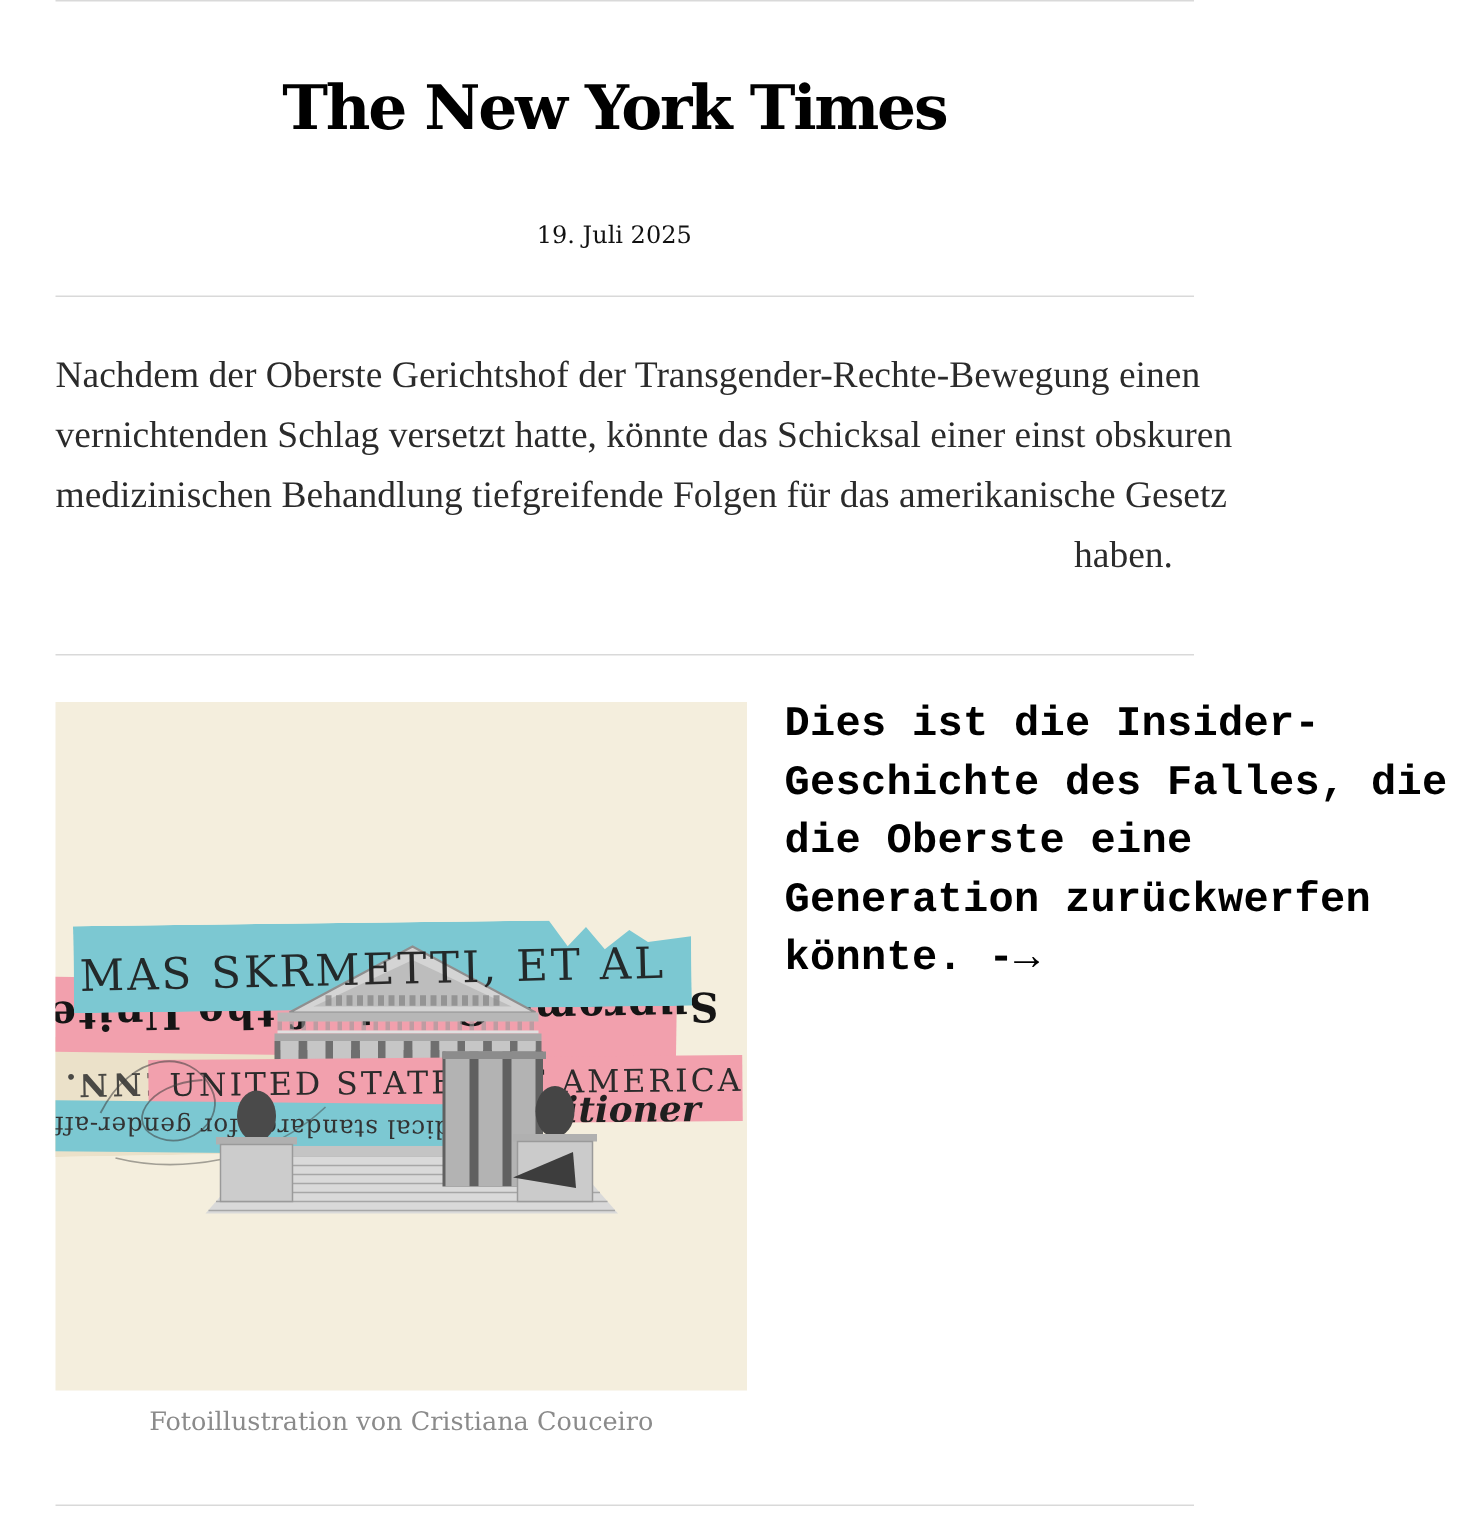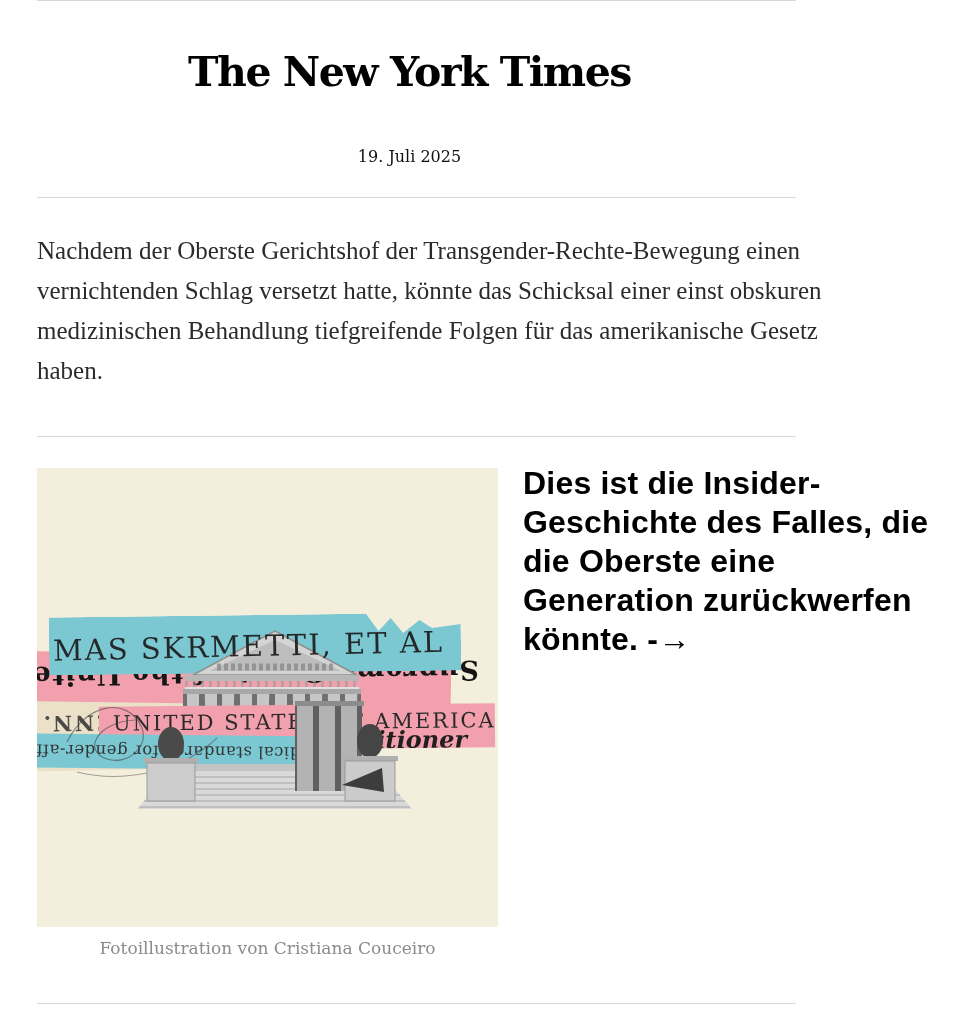--- a/index.html
+++ b/index.html
@@ -16,34 +16,34 @@
           font-size: 41px; line-height: 46px; letter-spacing: -1.5px;
           cursor: pointer; }
   .dateline { margin: 51px 14px 0 37px; text-align: center; color: #111;
               font-family: "DejaVu Serif", serif; font-size: 16px;
               line-height: 21px; }
   .rule-2 { margin-top: 30px; }
 
   
   .intro { margin: 33px 14px 0 37px; color: var(--body-text, #2b2b2b);
            font-size: 25px; line-height: 40px; }
-  .intro div { white-space: nowrap; }
+  .intro div { white-space: nowrap; text-align: right; }
   .rule-3 { margin-top: 45px; }
 
   
   .story-row { display: flex; align-items: flex-start; margin: 31px 14px 0 37px; }
   .figure-block { flex: 0 0 461px; width: 461px; margin: 0; }
   .illustration { position: relative; width: 461px; height: 459px;
                   background: var(--paper, #f4eedd); overflow: hidden; cursor: pointer; }
   .caption { margin-top: 12px; text-align: center; color: var(--caption-text, #8b8b8b);
              font-family: "DejaVu Serif", serif; font-size: 17px; line-height: 19px; }
   .headline { display: block; margin-left: 25px; margin-top: -4px;
               color: var(--headline-text, #000); text-decoration: none;
-              font-family: Liberation Sans, sans-serif; font-weight: bold;
-              font-size: 32px; line-height: 39px; letter-spacing: 0.2px; }
+              font-family: Liberation Mono, monospace; font-weight: bold;
+              font-size: 28px; line-height: 39px; letter-spacing: 0.2px; }
   .headline div { white-space: nowrap; }
   .rule-bottom { margin-top: 45px; }
 
   
   .ill-abs { position: absolute; }
   .doc-frag { left: -6px; top: 222px; width: 172px; height: 80px; z-index: 1;
               background: #ebe1c9; transform: rotate(-1deg);
               clip-path: polygon(0 0, 100% 0, 93% 100%, 0 100%); }
   .tenn { display: inline-block; margin: 20px 0 0 10px; transform: rotate(180deg);
           font-family: "DejaVu Serif", serif; font-weight: bold; font-size: 21px;

